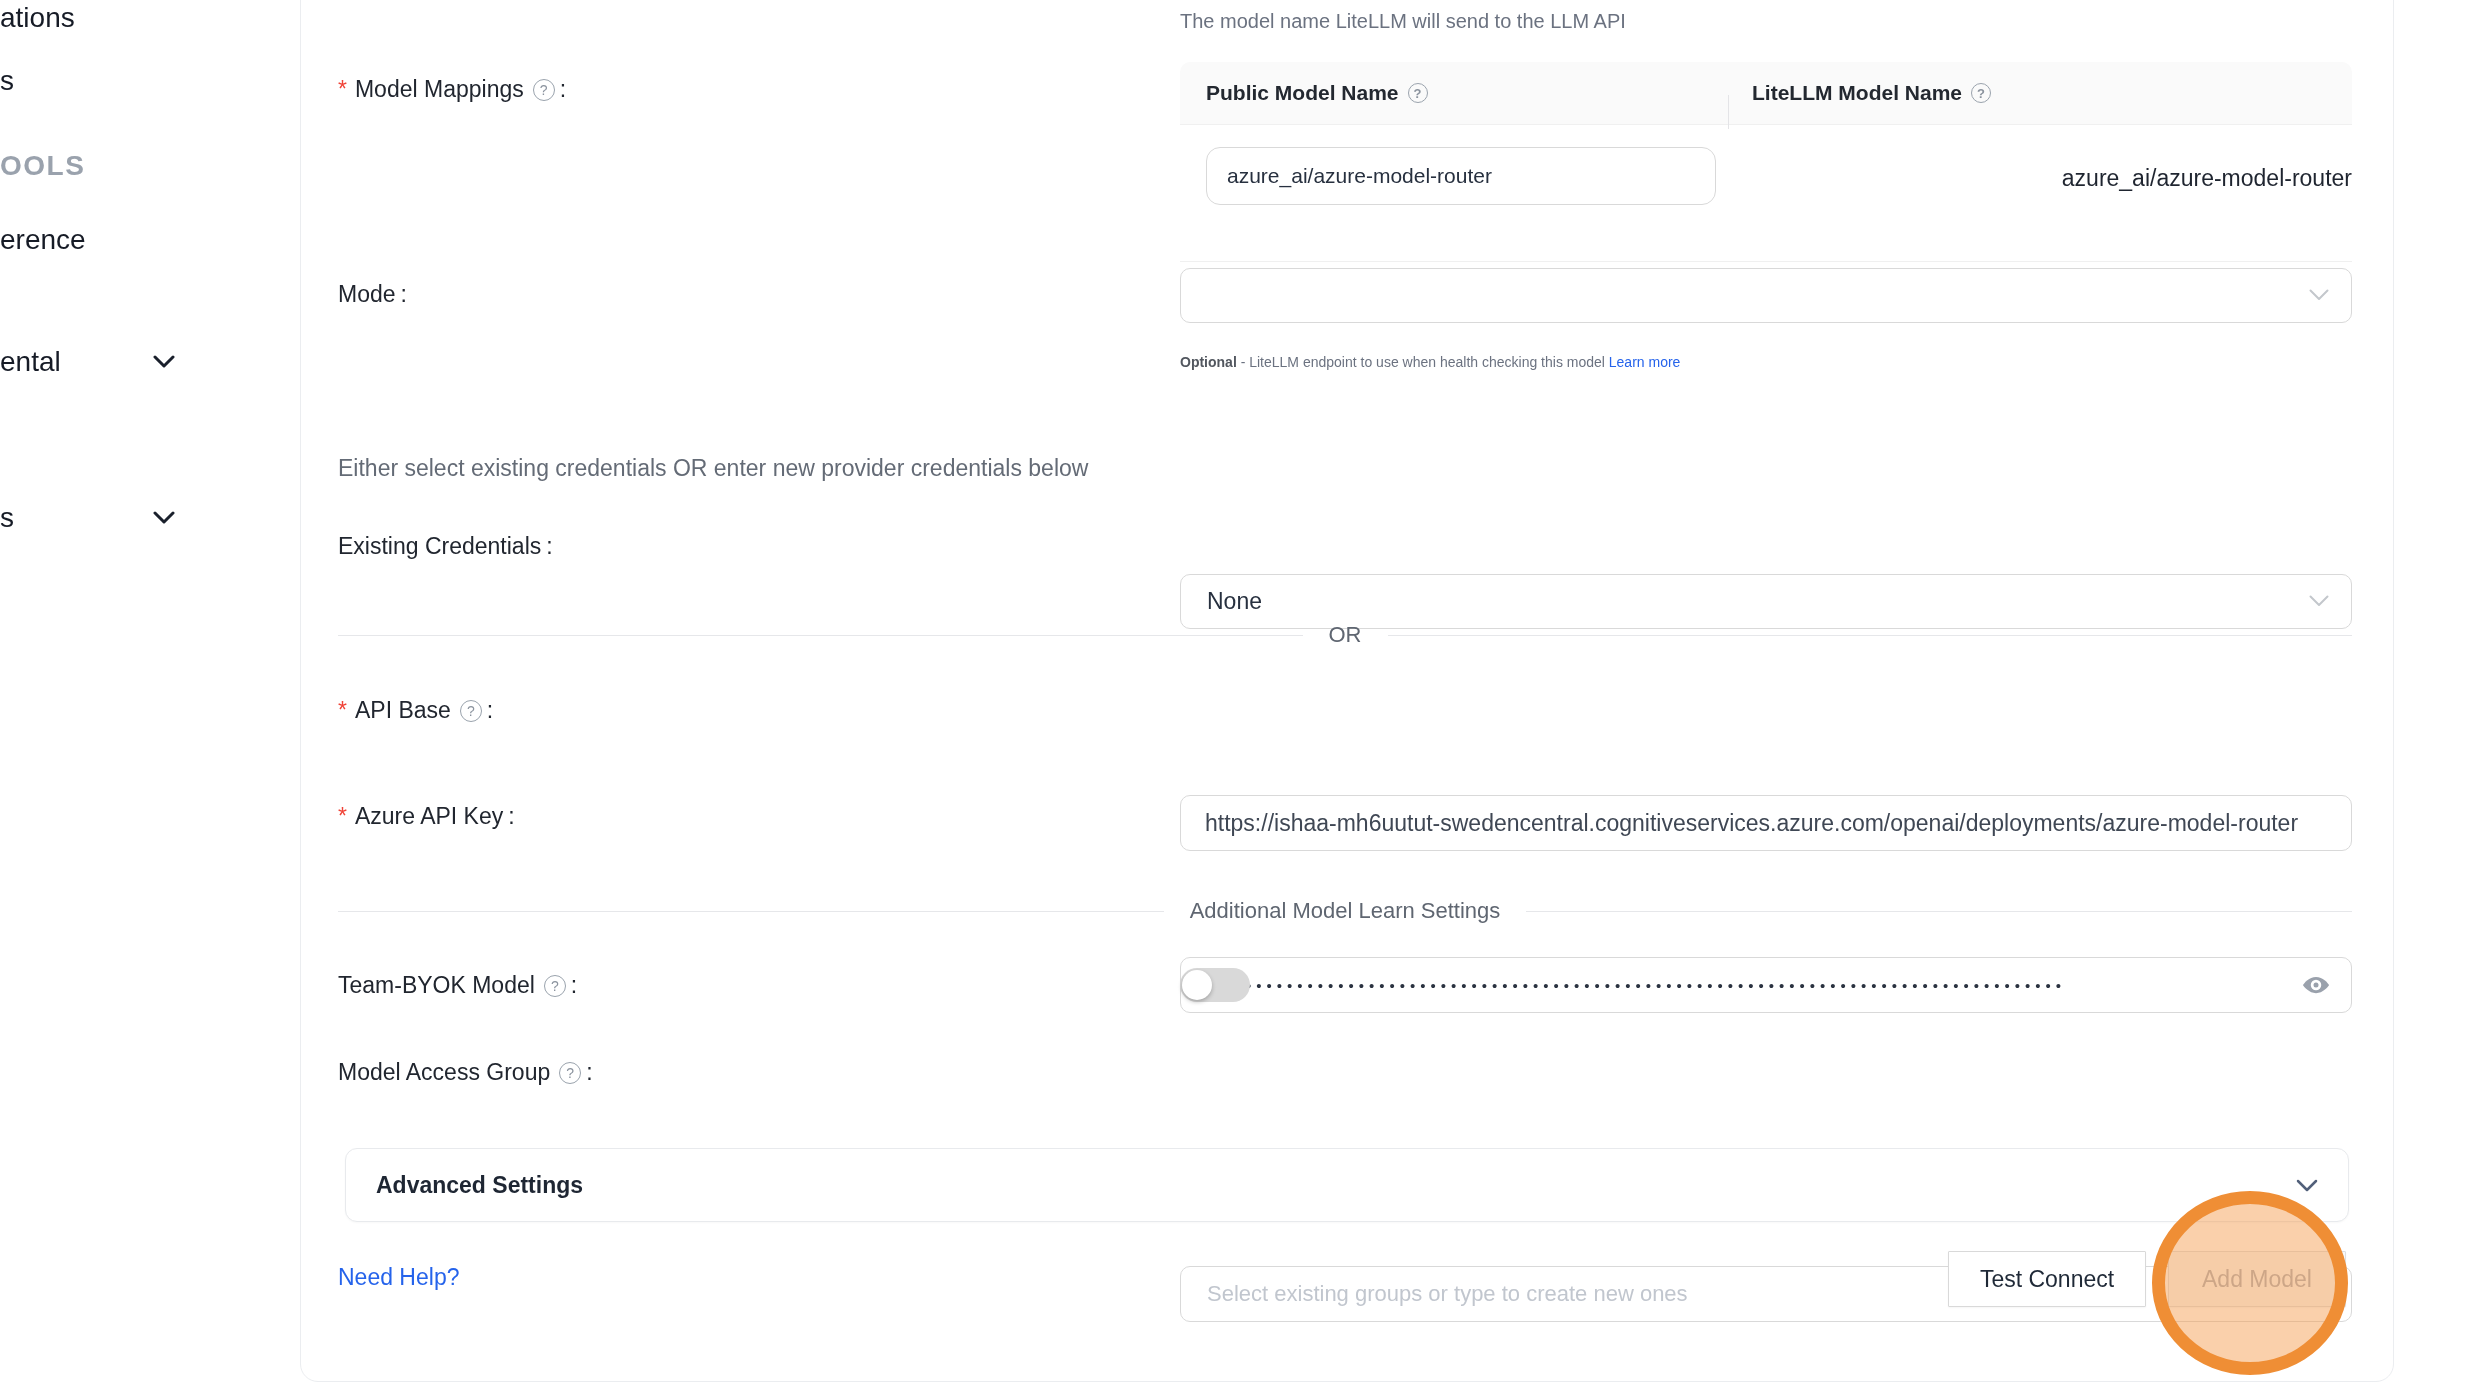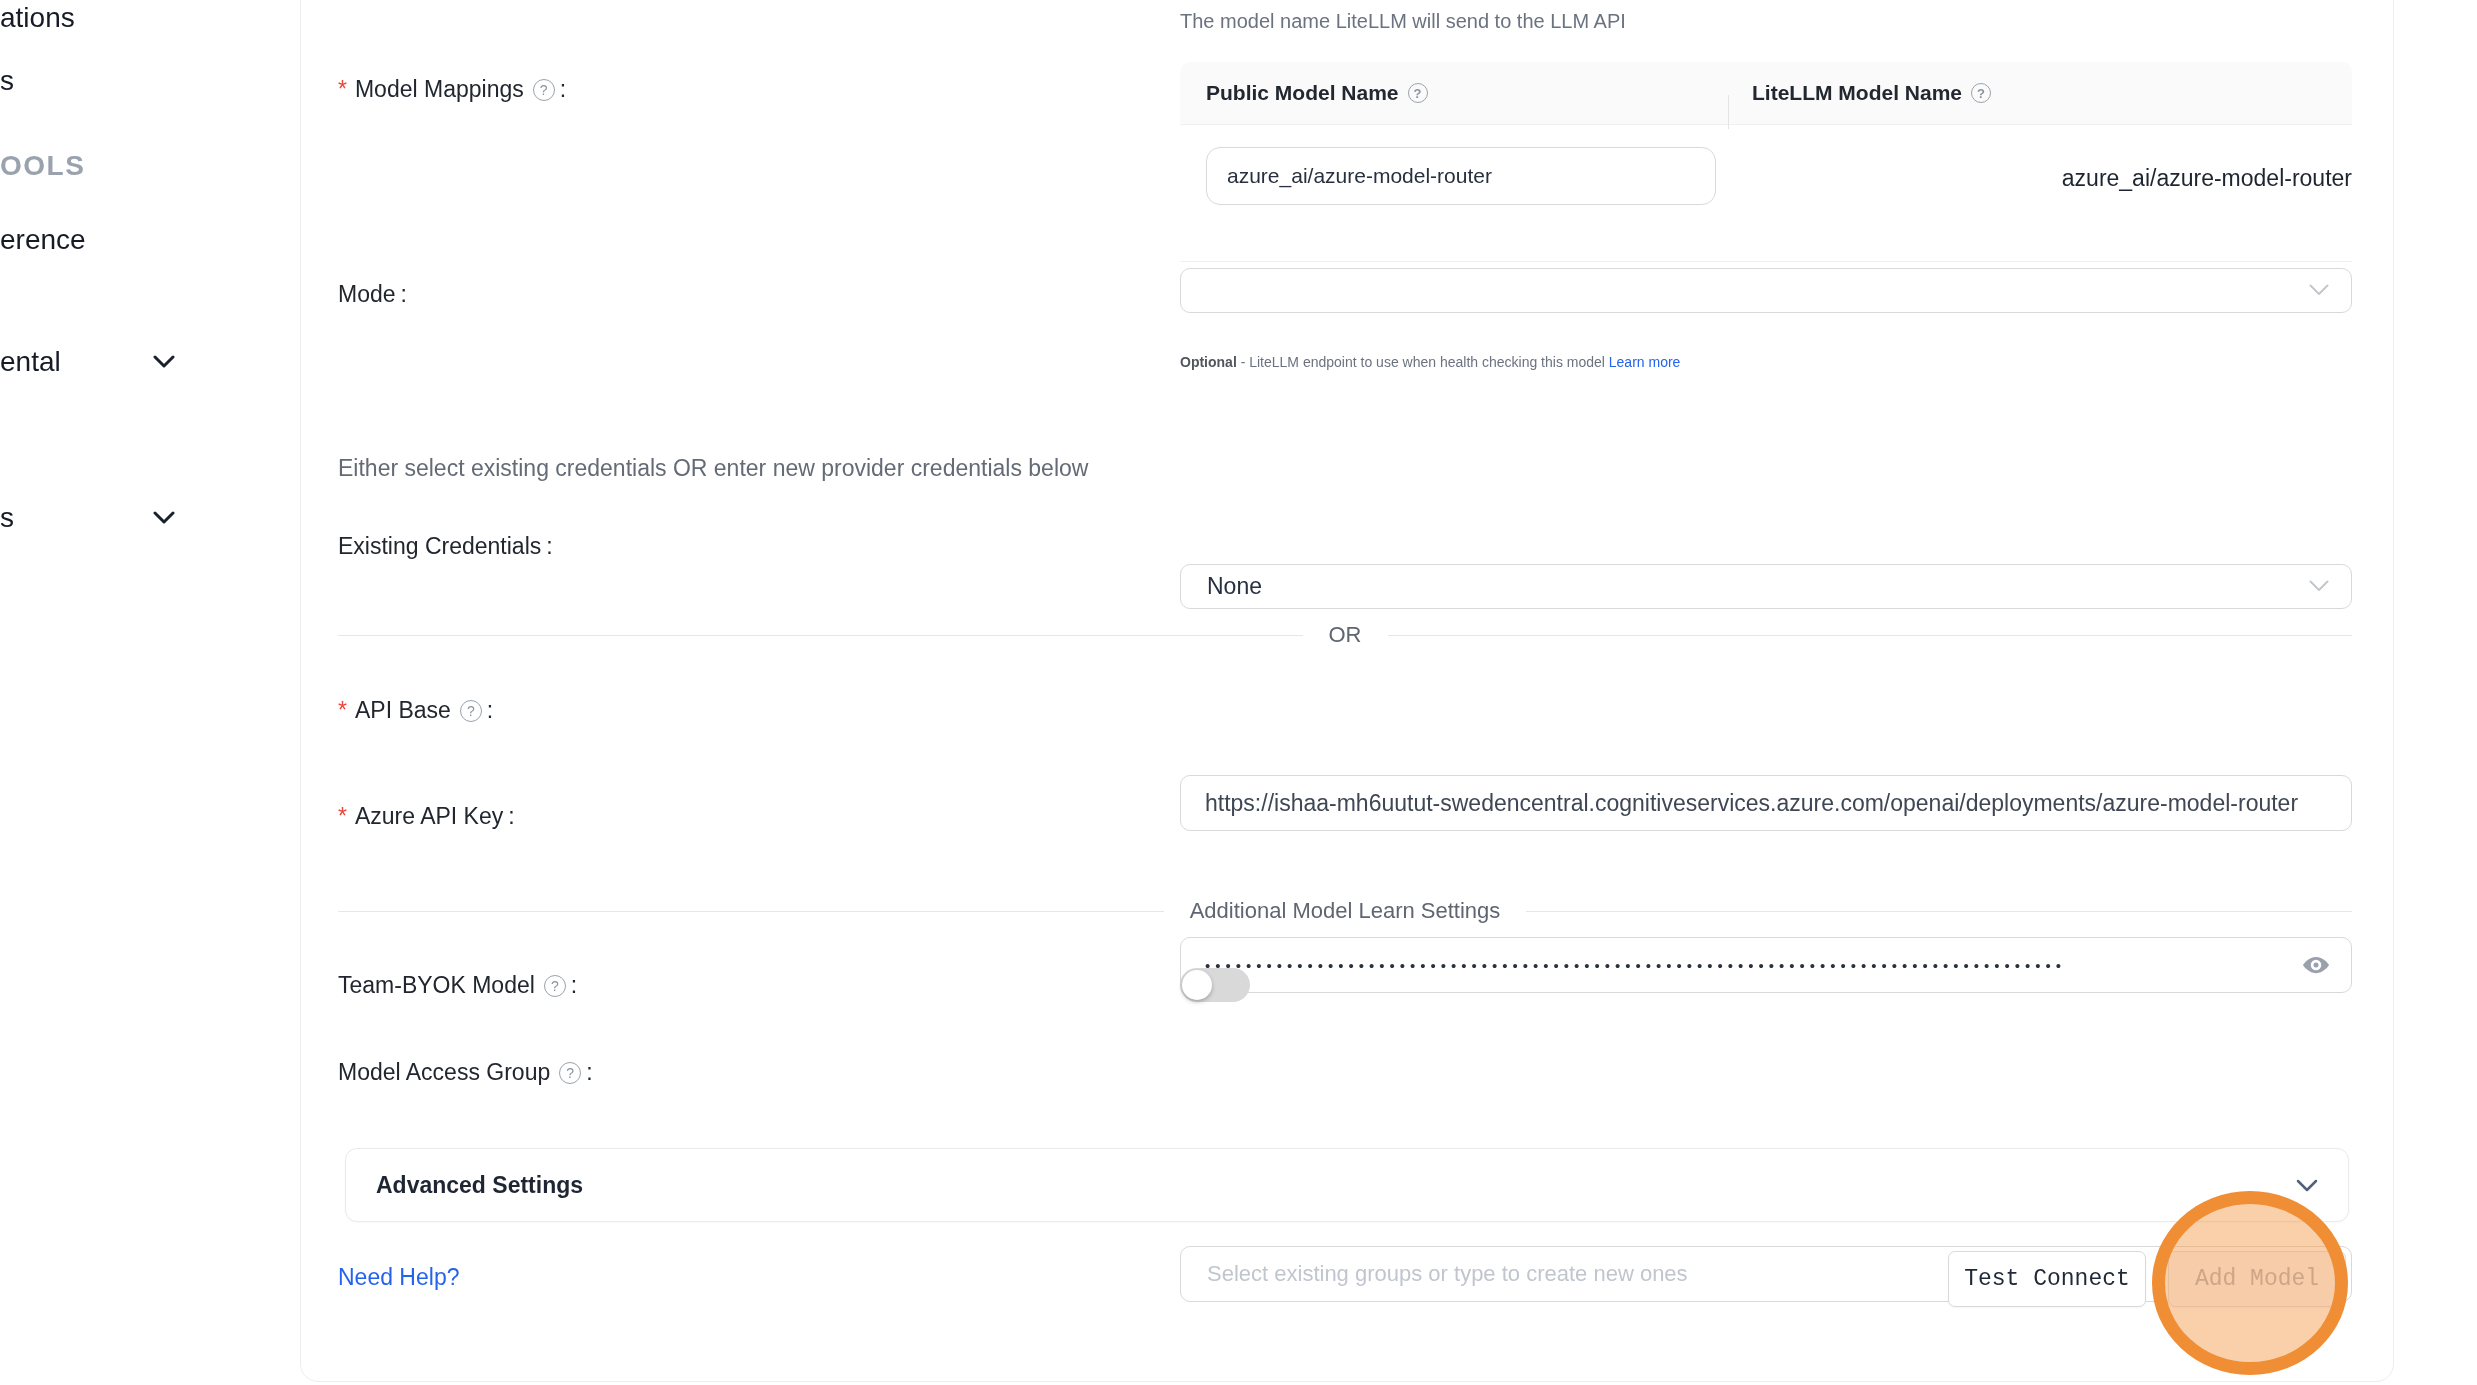--- a/index.html
+++ b/index.html
@@ -18,21 +18,21 @@
   .sb-chev{position:absolute;left:153px;}
 
   
   .flabel{position:absolute;left:338px;display:flex;align-items:center;font-size:23px;color:#21262f;white-space:nowrap;z-index:1;}
   .req{color:#f04438;margin-right:8px;font-size:23px;}
   .qicon{display:inline-flex;align-items:center;justify-content:center;width:22px;height:22px;
          border:1.5px solid #9aa3ad;border-radius:50%;font-size:14px;color:#8b939e;
          margin-left:9px;box-sizing:border-box;flex:0 0 auto;}
   .colon{margin-left:5px;}
   .control{position:absolute;left:1180px;width:1172px;box-sizing:border-box;z-index:1;}
-  .select{height:45px;border:1px solid #d9d9d9;border-radius:10px;background:#fff;
+  .select{height:55px;border:1px solid #d9d9d9;border-radius:10px;background:#fff;
           display:flex;align-items:center;padding:0 26px;position:relative;cursor:pointer;}
   .tinput{border:1px solid #d9d9d9;border-radius:10px;background:#fff;display:flex;align-items:center;position:relative;}
   .chev{position:absolute;right:22px;top:50%;transform:translateY(-50%);}
   .helper{position:absolute;left:1180px;top:10px;font-size:20px;color:#6b7280;z-index:1;}
   .note{position:absolute;left:338px;top:455px;font-size:23px;color:#646b76;z-index:1;}
 
   
   .mm-table{position:absolute;left:1180px;top:62px;width:1172px;z-index:1;}
   .mm-head{display:flex;height:62px;background:#fafafa;border-bottom:1px solid #f0f0f0;
            border-radius:10px 10px 0 0;align-items:center;}
@@ -72,23 +72,23 @@
 
   
   .adv{position:absolute;left:345px;top:1148px;width:2004px;height:74px;box-sizing:border-box;
        border:1px solid #e8eaed;border-radius:12px;background:#fff;display:flex;align-items:center;
        justify-content:space-between;padding:0 30px;cursor:pointer;z-index:1;
        box-shadow:0 1px 2px rgba(0,0,0,0.03);}
   .adv-title{font-size:23px;font-weight:700;color:#1e2633;}
 
   
   .need-help{position:absolute;left:338px;top:1264px;font-size:23px;color:#2563eb;cursor:pointer;z-index:1;}
-  .btn{position:absolute;top:1251px;height:56px;box-sizing:border-box;border-radius:7px;border:1px solid #d9d9d9;
+  .btn{position:absolute;top:1251px;height:56px;box-sizing:border-box;border-radius:1px;border:1px solid #d9d9d9;
        display:flex;align-items:center;justify-content:center;font-size:23px;cursor:pointer;z-index:1;
-       box-shadow:0 1px 2px rgba(0,0,0,0.04);font-family:Liberation Mono, monospace;}
+       box-shadow:0 1px 2px rgba(0,0,0,0.04);}
   .btn-test{left:1948px;width:198px;background:#fff;color:#1f2937;}
   .btn-add{left:2168px;width:178px;background:#f8f9fa;color:#a9afba;border-color:#dcdee1;}
 
   
   .hl-circle{position:absolute;left:2152px;top:1191px;width:196px;height:184px;border-radius:50%;
              box-sizing:border-box;border:13px solid #ef8e35;background:rgba(244,157,80,0.48);
              z-index:10;pointer-events:none;}
 </style>
 </head>
 <body>

